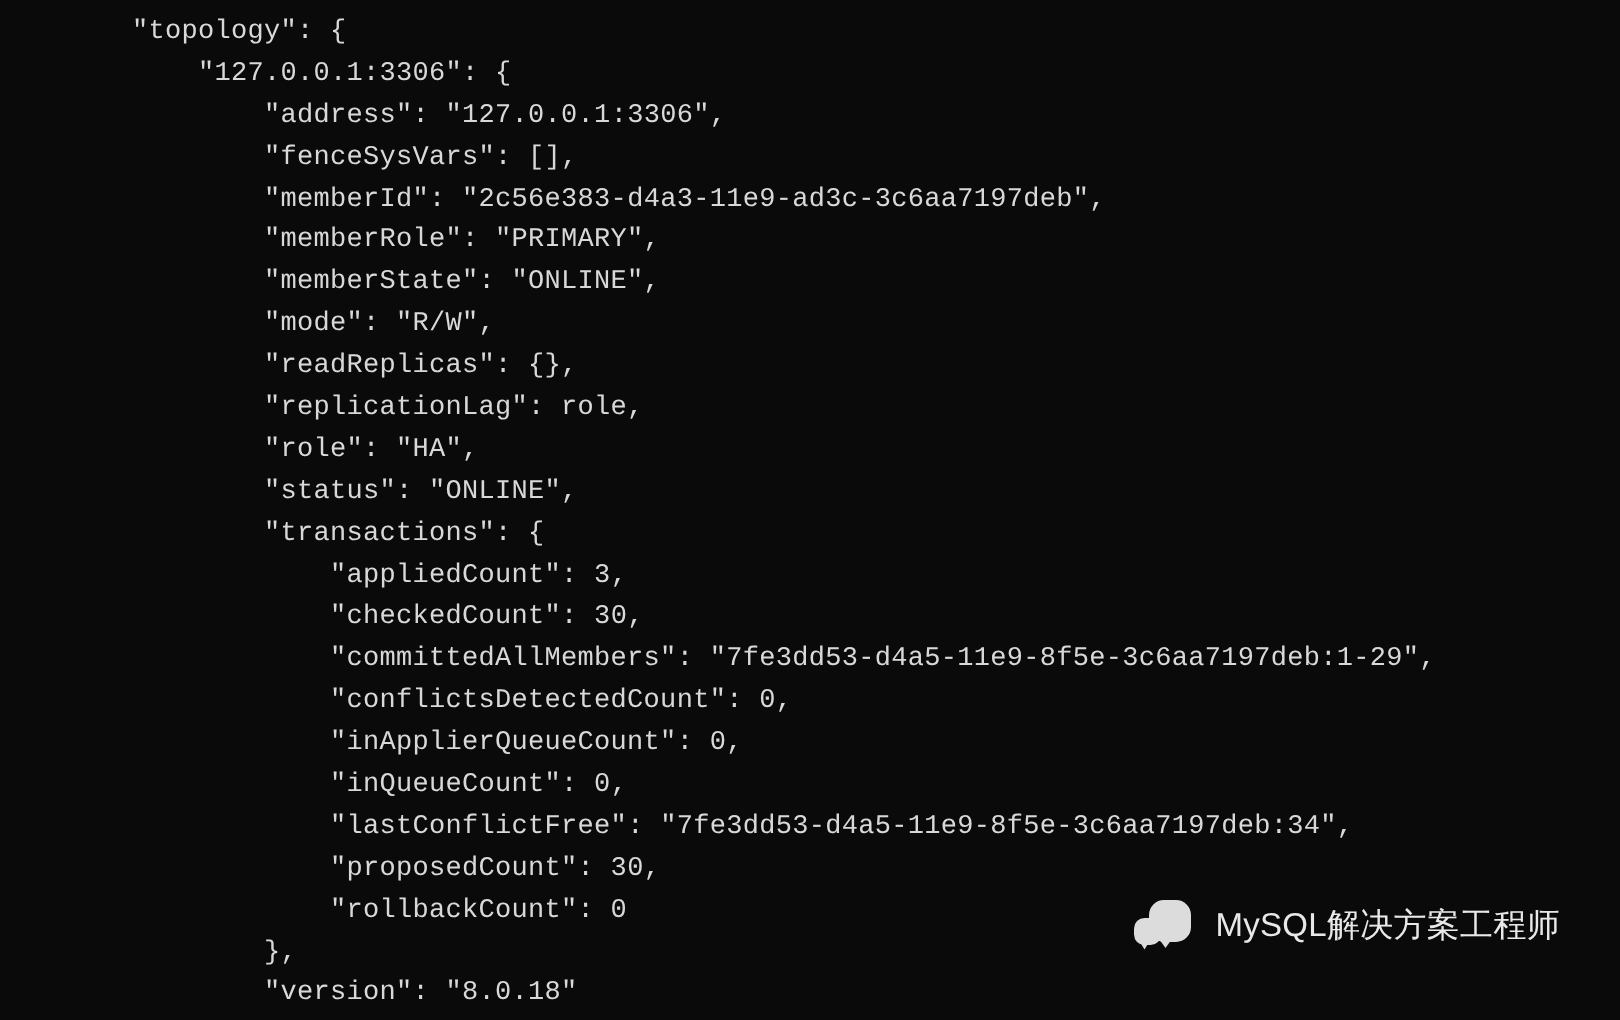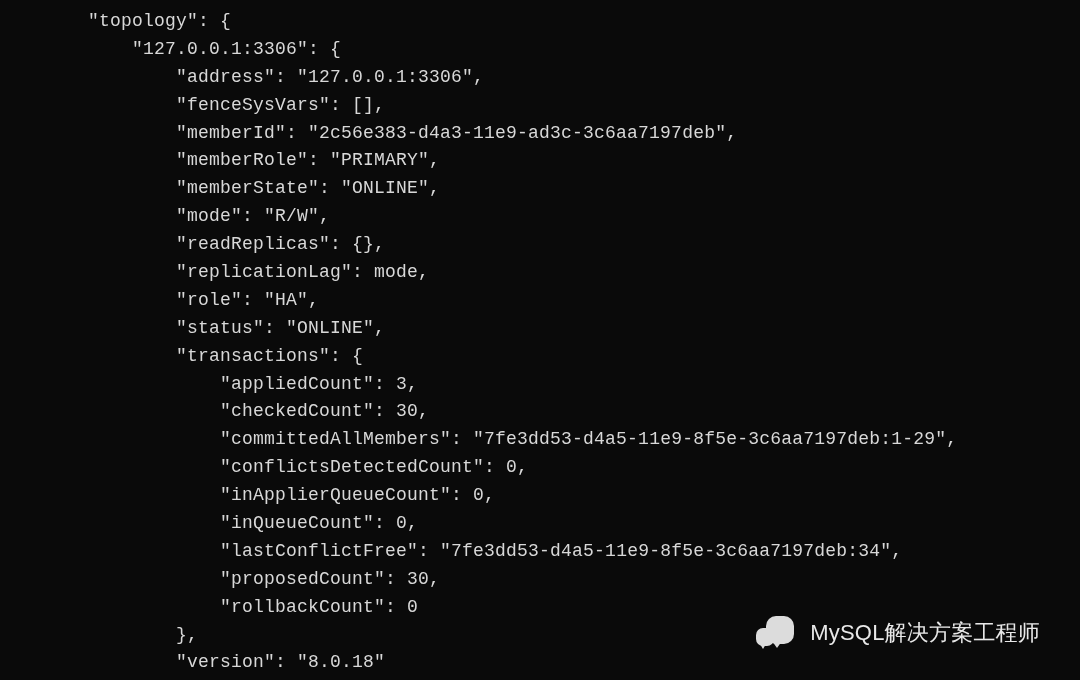--- a/index.html
+++ b/index.html
@@ -14,21 +14,21 @@
       overflow: hidden;
       position: relative;
       letter-spacing: 0.2px;
     }
     .code-block {
       white-space: pre;
       padding: 8px 0 0 0;
     }
     .watermark {
       position: absolute;
-      bottom: 28px;
+      bottom: 44px;
       right: 40px;
       display: flex;
       align-items: center;
       gap: 10px;
       color: #e8e8e8;
       font-family: "PingFang SC","Microsoft YaHei",sans-serif;
       font-size: 22px;
       font-weight: 500;
     }
     .watermark-icon {
@@ -78,21 +78,21 @@
 
 <div class="code-block"><span><span>        </span><span>"topology"</span><span>: {</span></span>
 <span><span>            </span><span>"127.0.0.1:3306"</span><span>: {</span></span>
 <span><span>                </span><span>"address"</span><span>: "127.0.0.1:3306",</span></span>
 <span><span>                </span><span>"fenceSysVars"</span><span>: [],</span></span>
 <span><span>                </span><span>"memberId"</span><span>: "2c56e383-d4a3-11e9-ad3c-3c6aa7197deb",</span></span>
 <span><span>                </span><span>"memberRole"</span><span>: "PRIMARY",</span></span>
 <span><span>                </span><span>"memberState"</span><span>: "ONLINE",</span></span>
 <span><span>                </span><span>"mode"</span><span>: "R/W",</span></span>
 <span><span>                </span><span>"readReplicas"</span><span>: {},</span></span>
-<span><span>                </span><span>"replicationLag"</span><span>: mode,</span></span>
+<span><span>                </span><span>"replicationLag"</span><span>: role,</span></span>
 <span><span>                </span><span>"role"</span><span>: "HA",</span></span>
 <span><span>                </span><span>"status"</span><span>: "ONLINE",</span></span>
 <span><span>                </span><span>"transactions"</span><span>: {</span></span>
 <span><span>                    </span><span>"appliedCount"</span><span>: 3,</span></span>
 <span><span>                    </span><span>"checkedCount"</span><span>: 30,</span></span>
 <span><span>                    </span><span>"committedAllMembers"</span><span>: "7fe3dd53-d4a5-11e9-8f5e-3c6aa7197deb:1-29",</span></span>
 <span><span>                    </span><span>"conflictsDetectedCount"</span><span>: 0,</span></span>
 <span><span>                    </span><span>"inApplierQueueCount"</span><span>: 0,</span></span>
 <span><span>                    </span><span>"inQueueCount"</span><span>: 0,</span></span>
 <span><span>                    </span><span>"lastConflictFree"</span><span>: "7fe3dd53-d4a5-11e9-8f5e-3c6aa7197deb:34",</span></span>

